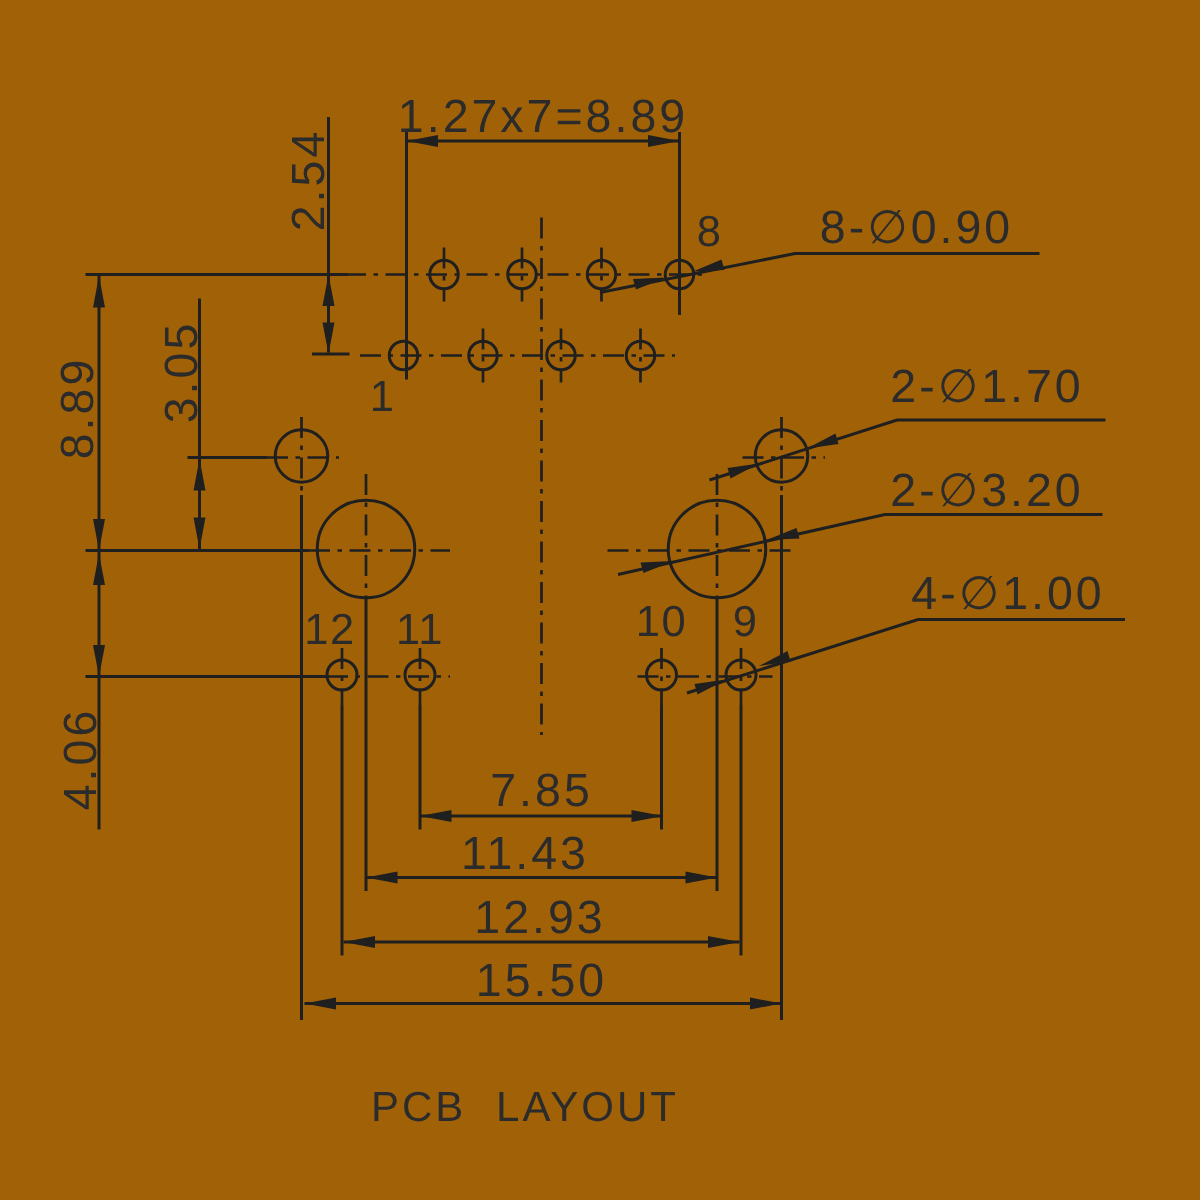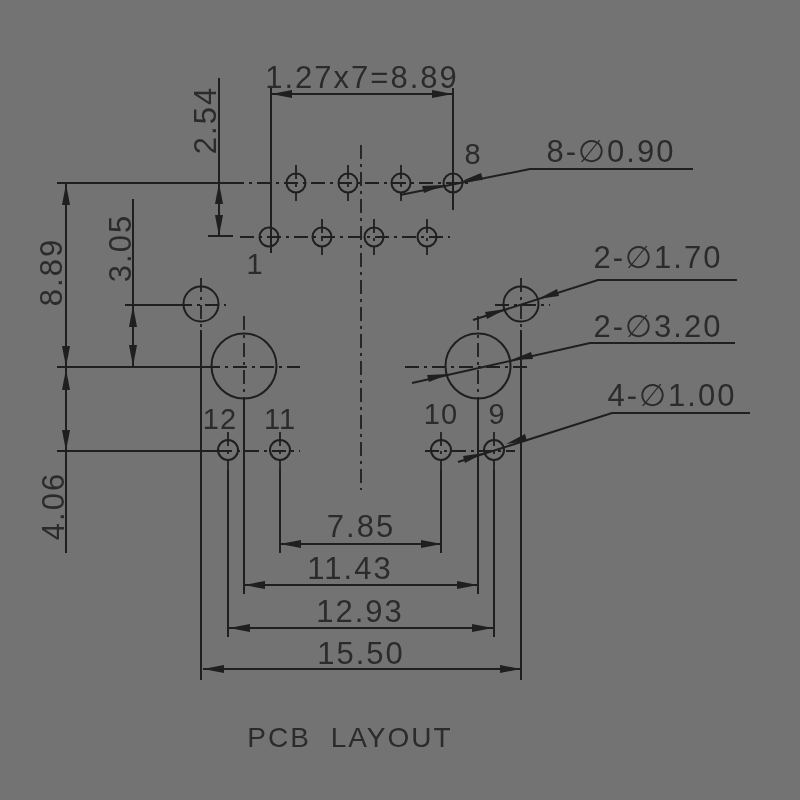--- a/index.html
+++ b/index.html
@@ -1,16 +1,16 @@
 <!DOCTYPE html>
 <html><head>
 <meta charset="utf-8">
 <style>
   html,body{margin:0;padding:0;background:#fff;}
-  .stage{width:800px;height:800px;position:relative;background:#737373;overflow:hidden;}
+  .stage{width:800px;height:800px;position:relative;background:#a16207;overflow:hidden;}
   svg{display:block;}
   .ln{stroke:#1f1f1f;stroke-width:2;fill:none;stroke-linecap:butt;}
   .cl{stroke:#1f1f1f;stroke-width:1.8;fill:none;stroke-dasharray:14 5 3 5;}
   .hole{stroke:#1f1f1f;stroke-width:2;fill:none;}
   .ar{fill:#1f1f1f;stroke:none;}
   text{font-family:"Liberation Sans","DejaVu Sans",sans-serif;fill:#2b2b2b;}
   .dim{font-size:31px;letter-spacing:2px;}
   .pin{font-size:29px;letter-spacing:1px;}
   .ttl{font-size:28px;letter-spacing:2px;word-spacing:10px;}
 </style>

